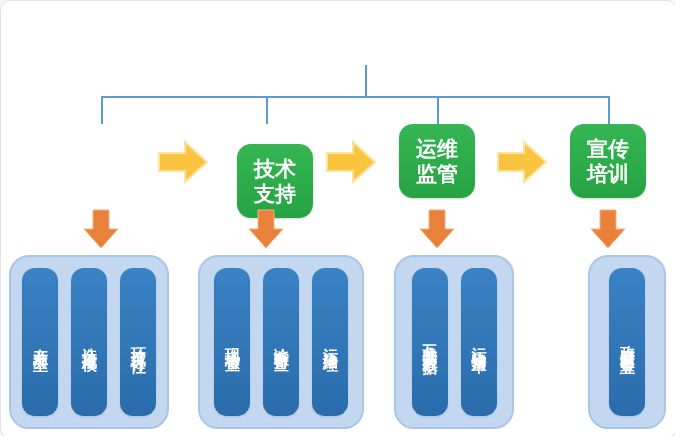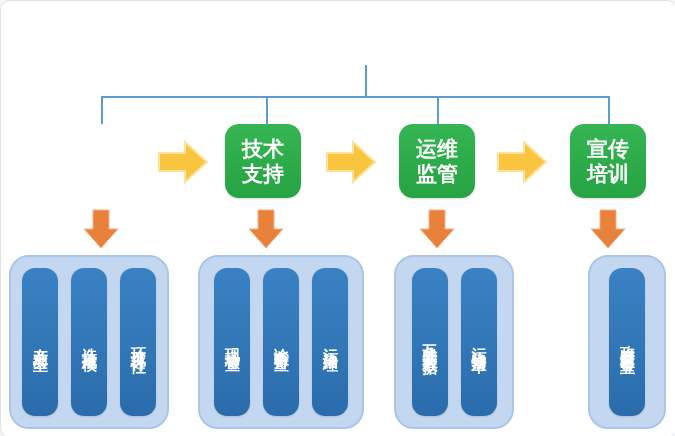--- a/index.html
+++ b/index.html
@@ -20,21 +20,21 @@
   .d1{left:100px;} .d2{left:265px;} .d3{left:436px;} .d4{left:607px;}
   
   .stage{
     position:absolute;top:123px;width:76px;height:74px;border-radius:14px;
     background:linear-gradient(#35b553,#26a342);
     display:flex;align-items:center;justify-content:center;
     color:#ffffff;font-weight:bold;font-size:21px;line-height:1.2;text-align:center;
     box-shadow:0 1px 2px rgba(0,0,0,0.15);
   }
   .stage span{display:block;width:46px;word-break:break-all;}
-  .s1{left:62px;} .s2{left:224px;} .s3{left:398px;} .s4{left:569px;}
+  .s1{left:62px;} .s2{left:236px;margin-top:20px;} .s3{left:398px;} .s4{left:569px;}
   
   .flow-arrow{position:absolute;top:138px;width:52px;height:46px;}
   .fa1{left:156px;} .fa2{left:324px;} .fa3{left:495px;}
   
   .down-arrow{position:absolute;top:208px;width:36px;height:40px;}
   .da1{left:82px;} .da2{left:247px;} .da3{left:418px;} .da4{left:589px;}
   
   .group{
     position:absolute;top:254px;height:174px;border-radius:20px;
     background:#c3d8f0;border:2px solid #a9c6e6;box-sizing:border-box;

